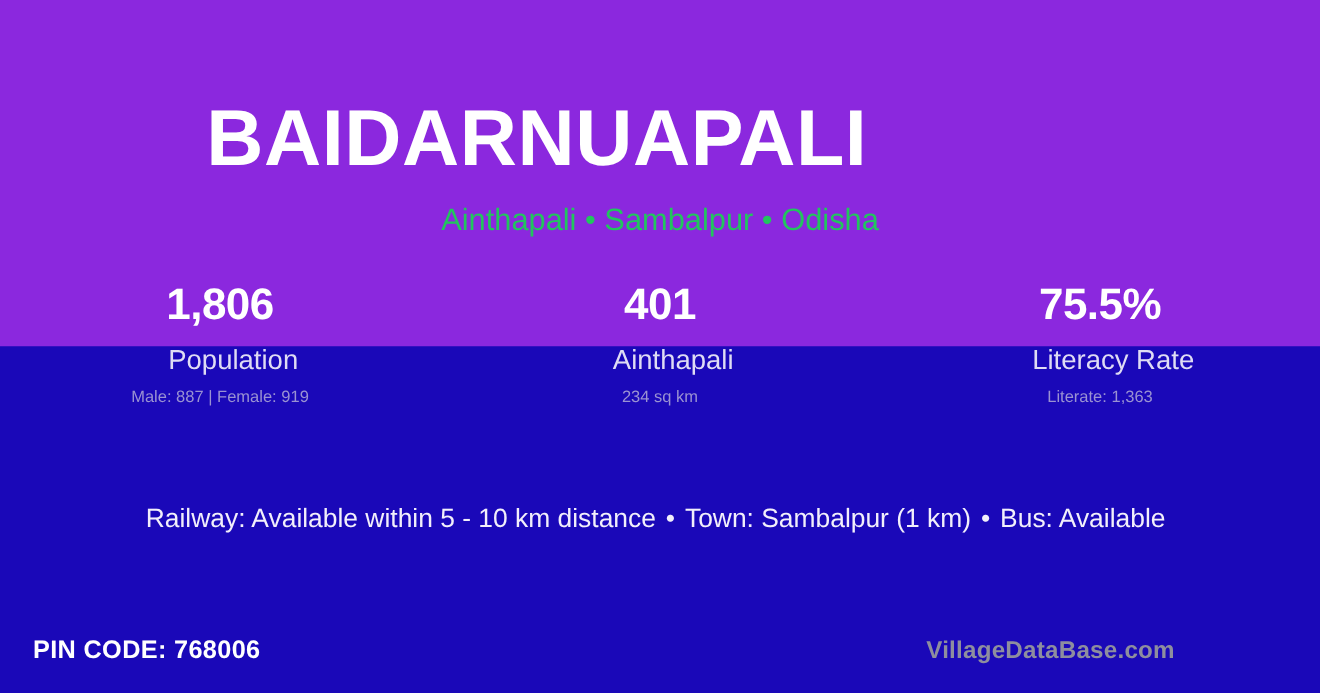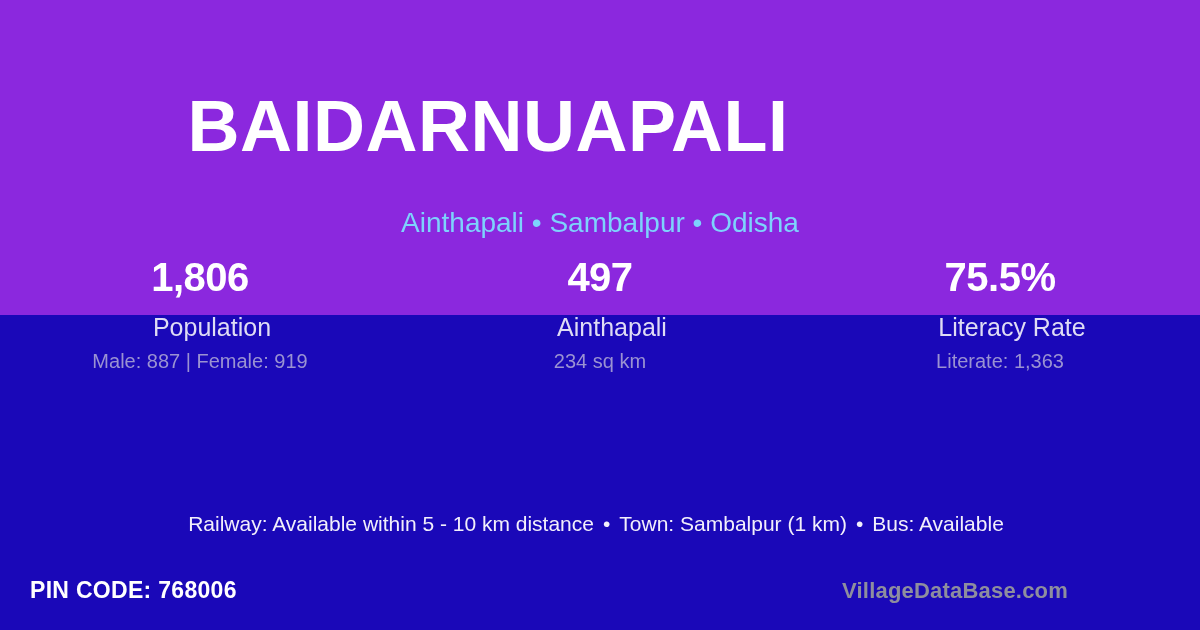--- a/index.html
+++ b/index.html
@@ -51,24 +51,23 @@
     color: #FFFFFF;
     line-height: 86px;
     white-space: nowrap;
   }
   #village-subtitle {
     position: absolute;
     left: 0; top: 183px;
     width: 1200px;
     font-size: 28px;
     font-weight: normal;
-    color: #7dd3fc;
+    color: #22c55e;
     line-height: 34px;
     white-space: nowrap;
-    margin-top: 23px;
   }
 
   
   #stats-row {
     position: absolute;
     left: 0; top: 245px;
     width: 1200px;
     display: flex;
     flex-direction: row;
   }
@@ -88,34 +87,34 @@
     display: block;
     font-size: 25px;
     font-weight: normal;
     color: #DFDCF4;
     line-height: 30px;
     margin-top: 3px;
     padding-left: 24px;
   }
   .stat-sub {
     display: block;
-    font-size: 20px;
+    font-size: 15px;
     font-weight: normal;
     color: #9A92D2;
     line-height: 20px;
     margin-top: 9px;
   }
 
   
   #info-line {
     position: absolute;
-    left: 0; top: 509px;
+    left: 0; top: 457px;
     width: 1192px;
     text-align: center;
-    font-size: 21px;
+    font-size: 24px;
     color: #F2EFFB;
     line-height: 30px;
     white-space: nowrap;
   }
   #info-line .info-sep {
     display: inline-block;
     padding: 0 9px;
     color: #F2EFFB;
   }
 
@@ -162,21 +161,21 @@
 
   <div id="stats-row">
 
     <div class="stat-block">
       <span class="stat-value">1,806</span>
       <span class="stat-label">Population</span>
       <span class="stat-sub">Male: 887 | Female: 919</span>
     </div>
 
     <div class="stat-block">
-      <span class="stat-value">497</span>
+      <span class="stat-value">401</span>
       <span class="stat-label">Ainthapali</span>
       <span class="stat-sub">234 sq km</span>
     </div>
 
     <div class="stat-block">
       <span class="stat-value">75.5%</span>
       <span class="stat-label">Literacy Rate</span>
       <span class="stat-sub">Literate: 1,363</span>
     </div>
 

